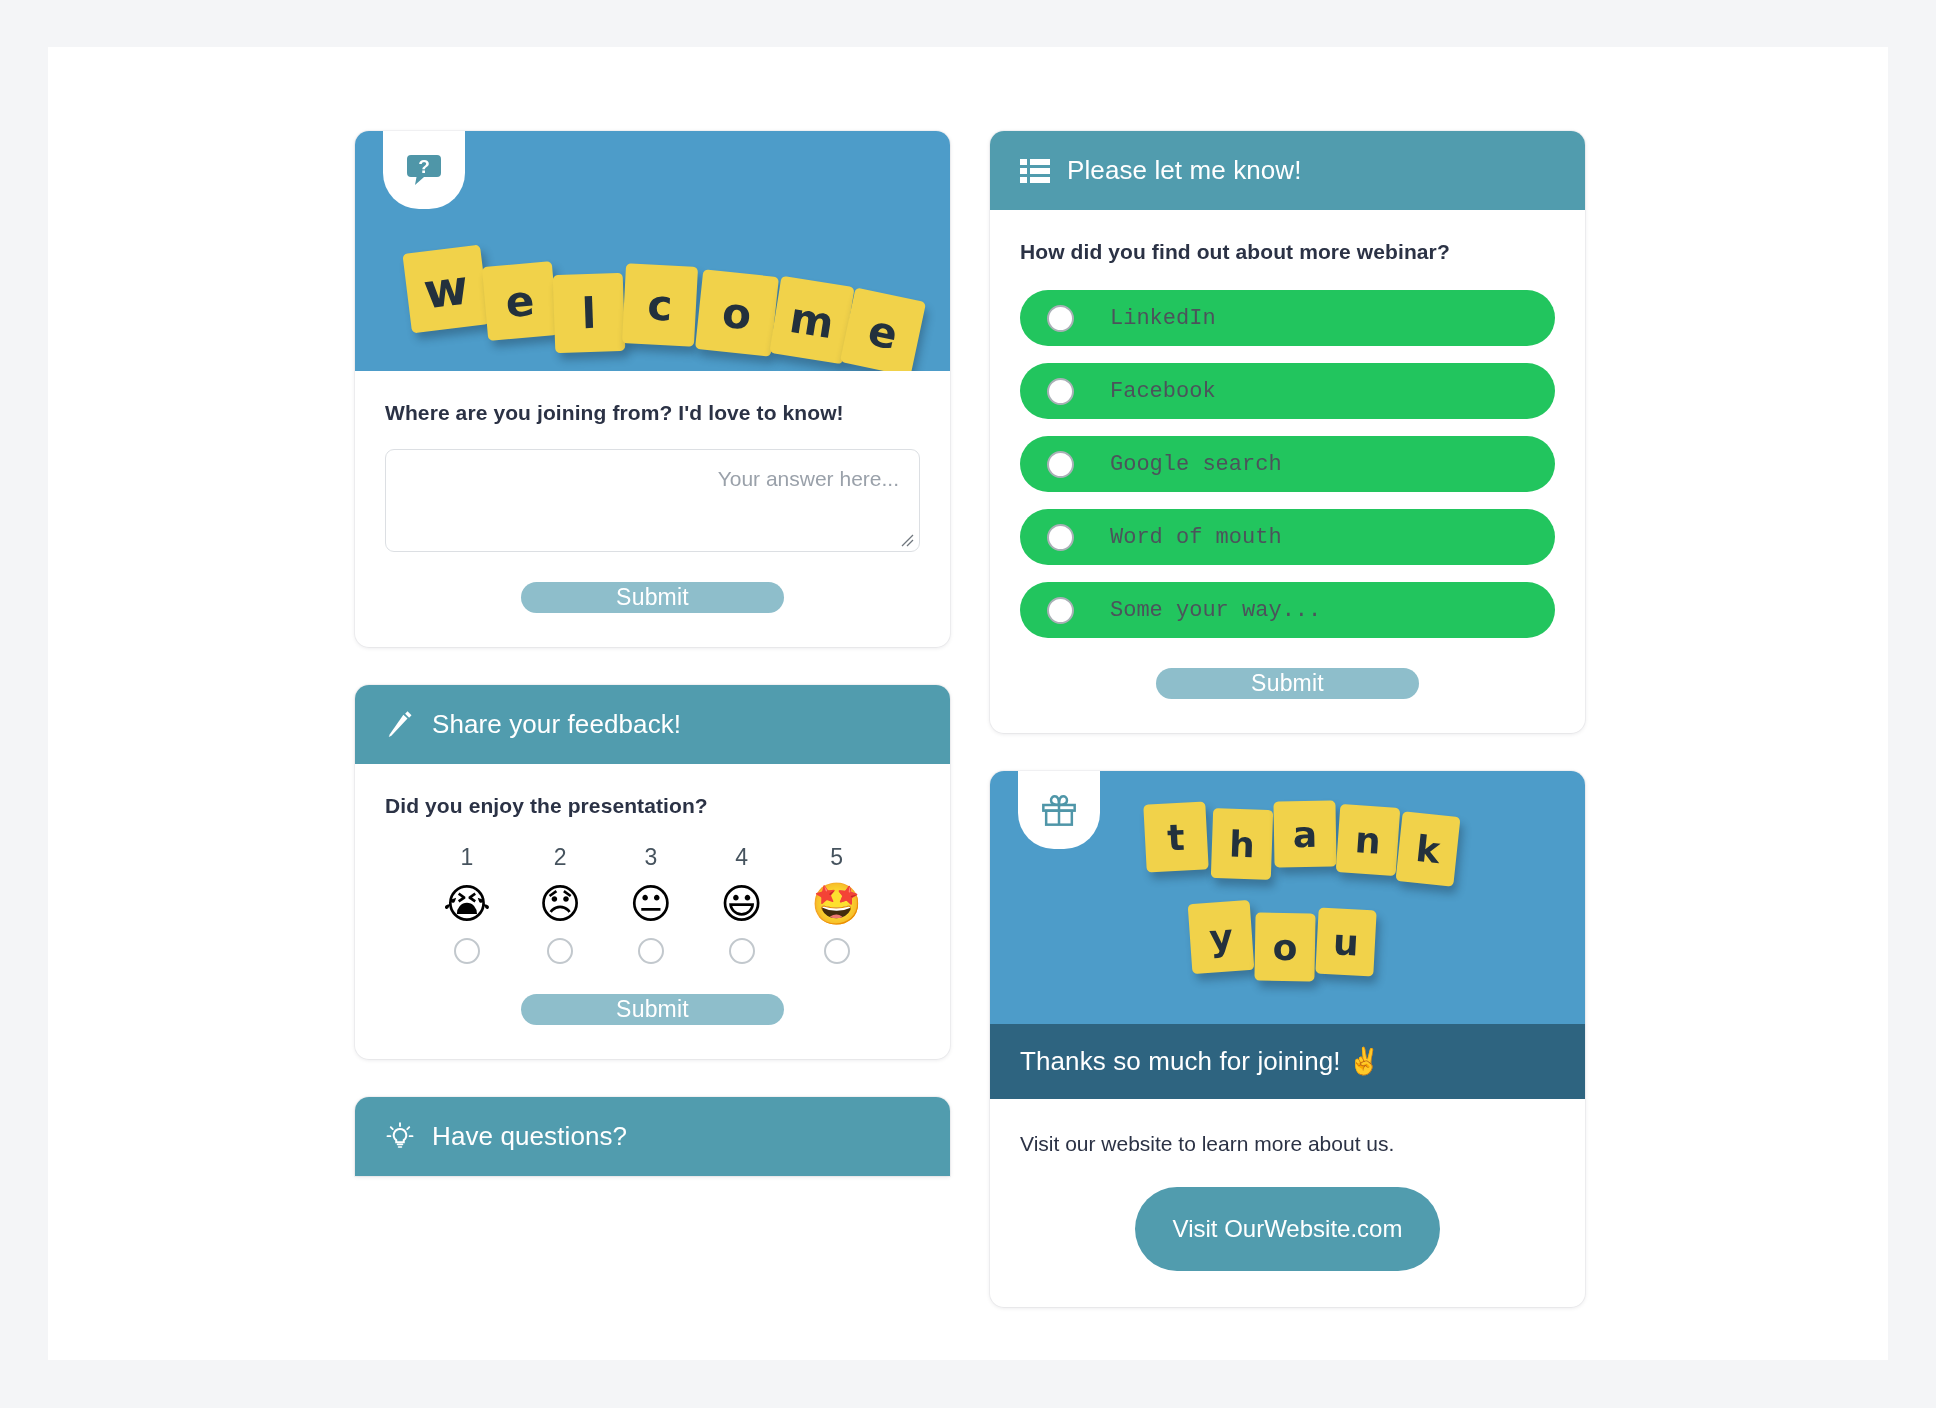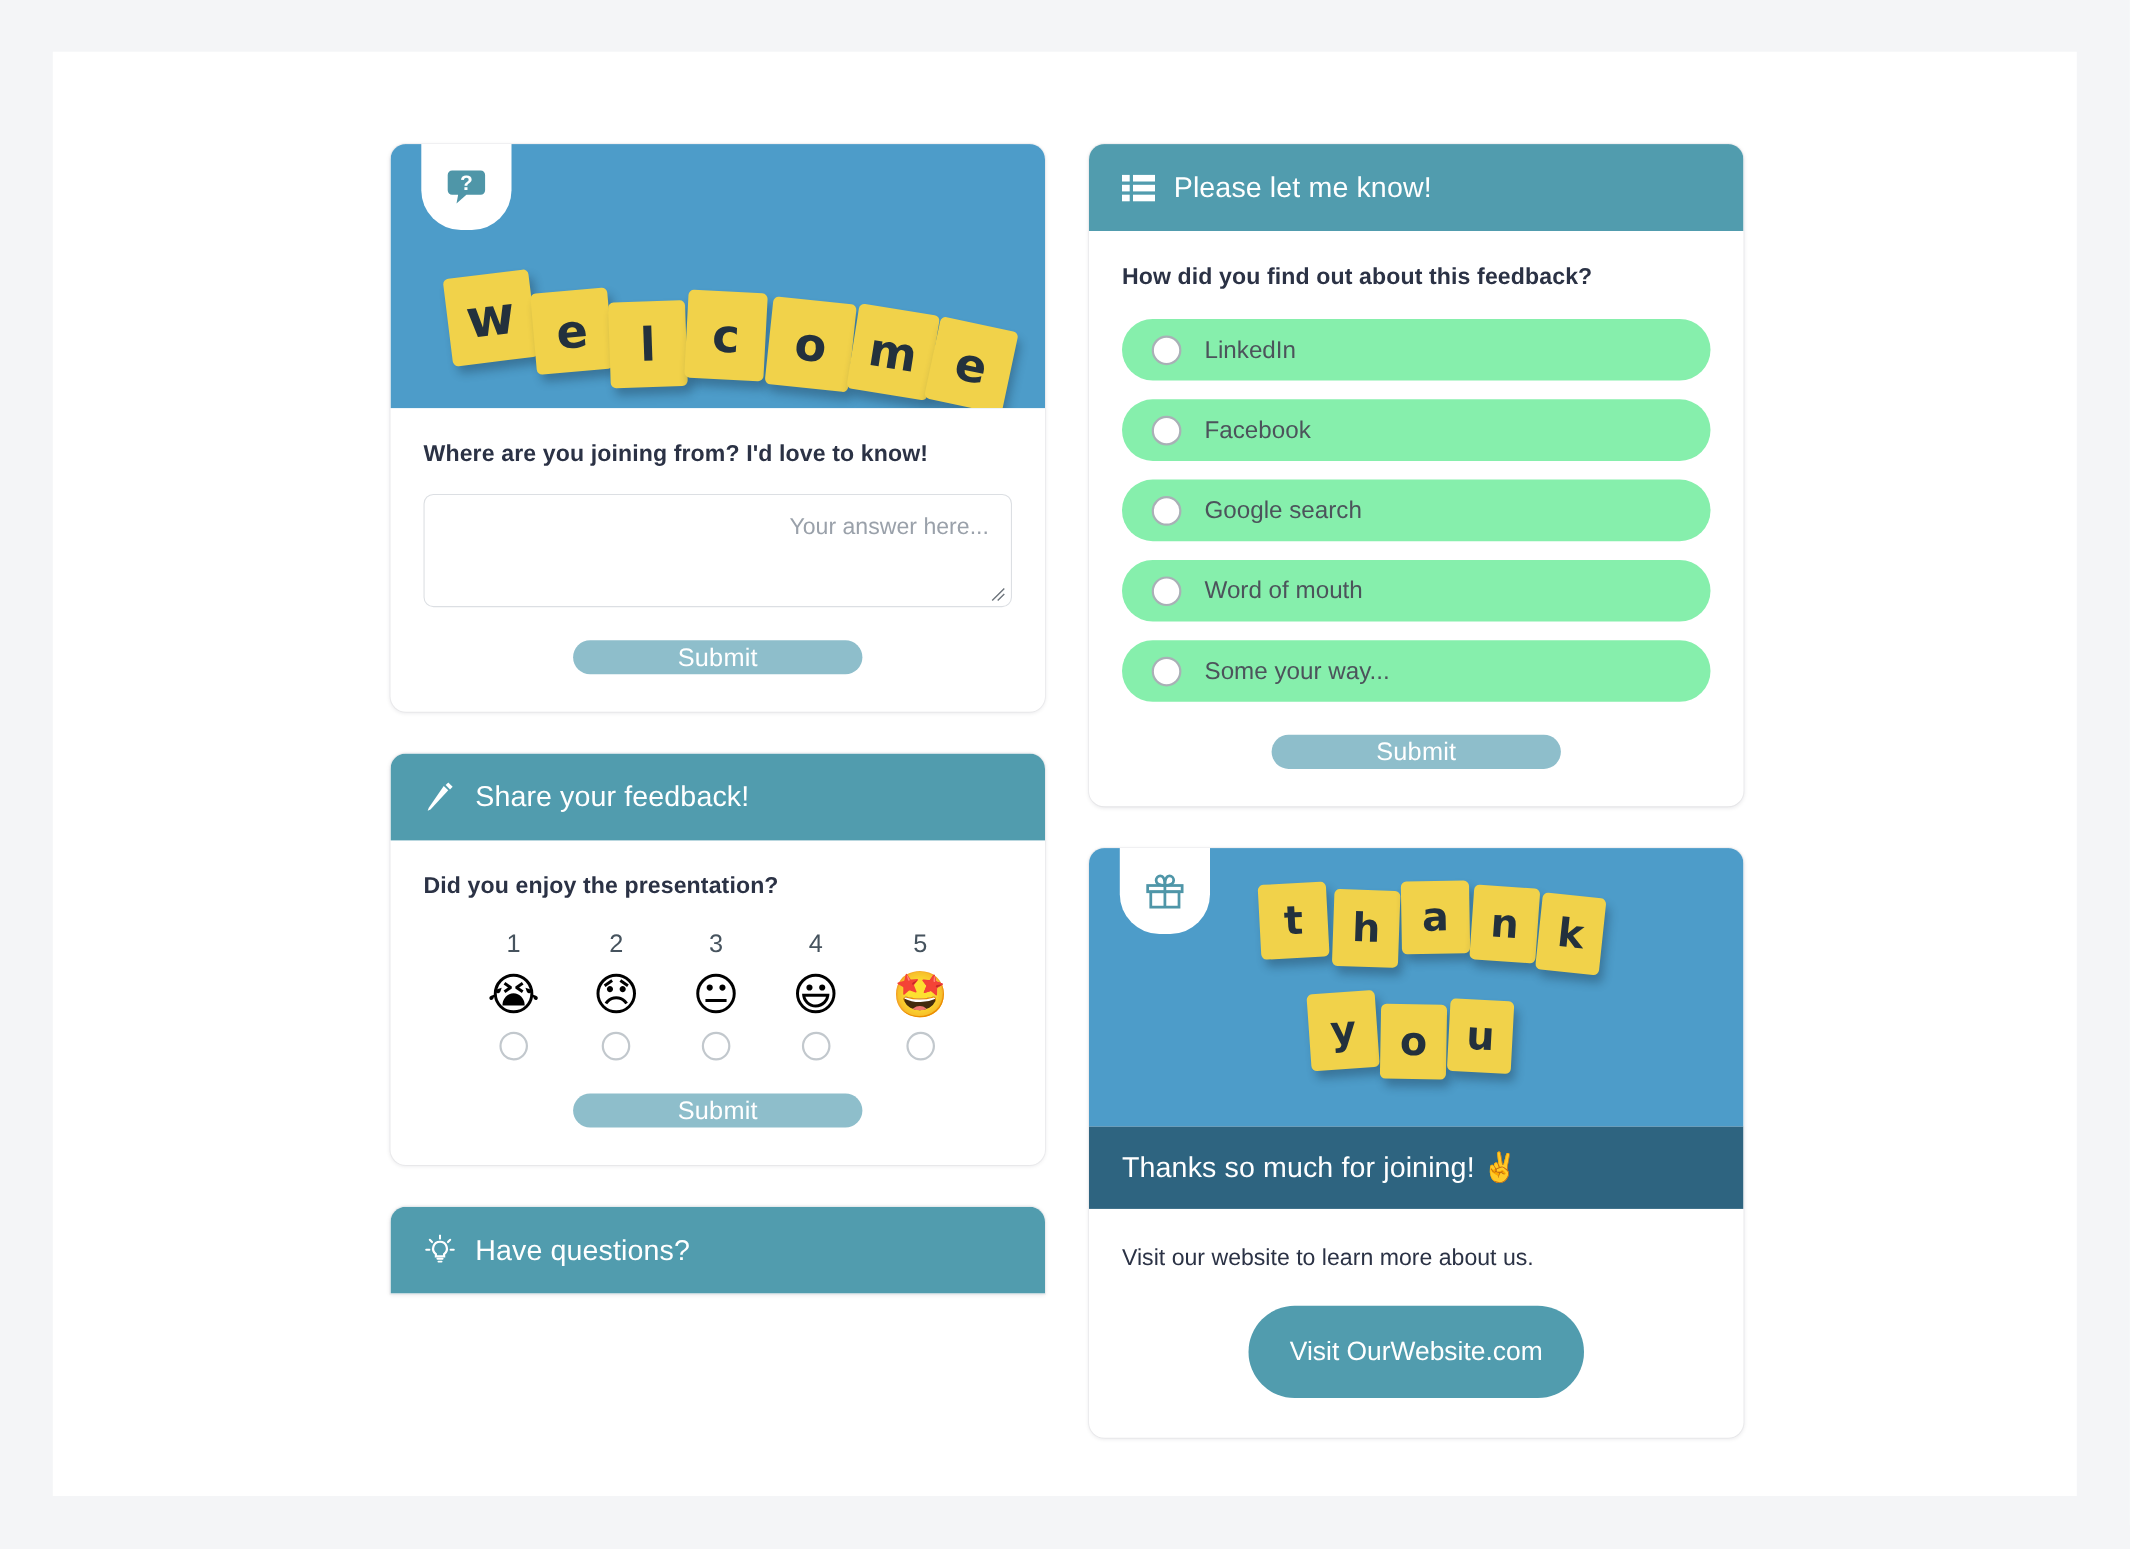--- a/index.html
+++ b/index.html
@@ -129,26 +129,27 @@
     display: flex; align-items: center; gap: 17px;
     padding: 24px 30px;
     font-size: 26px;
     letter-spacing: .1px;
   }
   .card-head svg { display:block; flex: none; }
 
   
   .options { display: flex; flex-direction: column; gap: 17px; margin-top: 26px; }
   .option {
-    background: #86efac;
+    background: #22c55e;
     border-radius: 999px;
     height: 56px;
-    display: flex; align-items: center; gap: 21px;
+    display: flex; align-items: center; gap: 36px;
     padding: 0 27px;
     cursor: pointer;
+    font-family: Liberation Mono, monospace;
   }
   .radio {
     width: 27px; height: 27px;
     border-radius: 50%;
     border: 2px solid #a9b0b6;
     background: #ffffff;
     flex: none;
   }
   .option-label { font-size: 22px; color: #4c535b; }
 
@@ -297,21 +298,21 @@
               <rect x="0" y="10" width="7" height="6" fill="#ffffff"></rect>
               <rect x="0" y="19" width="7" height="6" fill="#ffffff"></rect>
               <rect x="10" y="1" width="20" height="6" fill="#ffffff"></rect>
               <rect x="10" y="10" width="20" height="6" fill="#ffffff"></rect>
               <rect x="10" y="19" width="20" height="6" fill="#ffffff"></rect>
             </svg>
           </span>
           <span>Please let me know!</span>
         </div>
         <div class="card-body">
-          <div class="qtitle">How did you find out about this feedback?</div>
+          <div class="qtitle">How did you find out about more webinar?</div>
           <div class="options">
             <div class="option">
               <span class="radio"></span>
               <span class="option-label">LinkedIn</span>
             </div>
             <div class="option">
               <span class="radio"></span>
               <span class="option-label">Facebook</span>
             </div>
             <div class="option">

